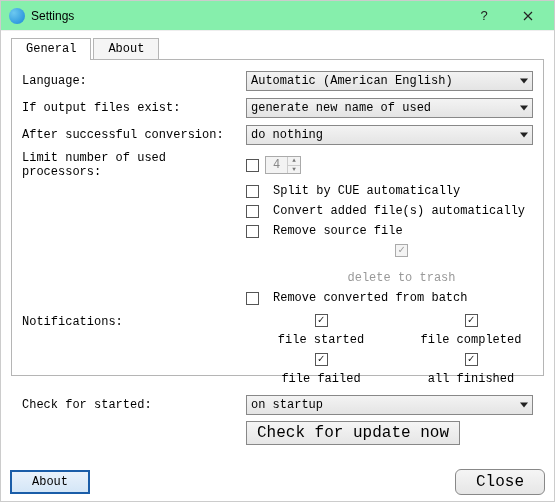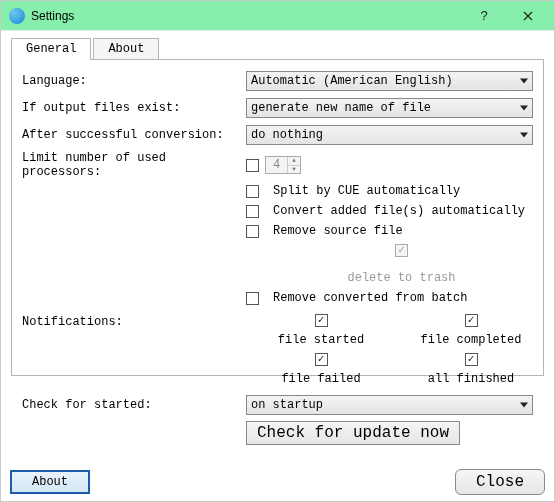--- a/index.html
+++ b/index.html
@@ -223,21 +223,21 @@
           <span>Automatic (American English)</span>
           <div class="arrow"></div>
         </div>
       </div>
     </div>
 
     <div class="row">
       <div class="label-col">If output files exist:</div>
       <div class="ctrl-col">
         <div class="dropdown">
-          <span>generate new name of file</span>
+          <span>generate new name of used</span>
           <div class="arrow"></div>
         </div>
       </div>
     </div>
 
     <div class="row">
       <div class="label-col">After successful conversion:</div>
       <div class="ctrl-col">
         <div class="dropdown">
           <span>do nothing</span>

